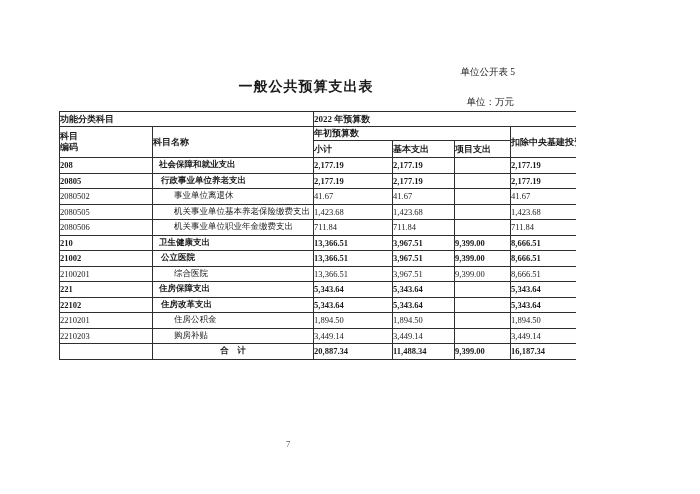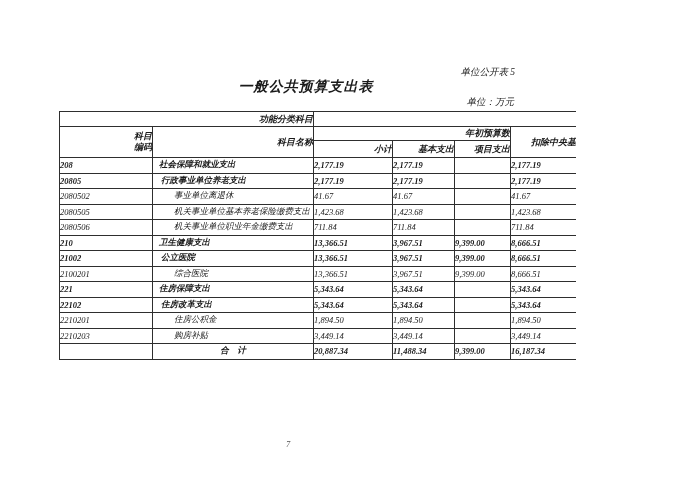--- a/index.html
+++ b/index.html
@@ -5,21 +5,20 @@
   * { box-sizing: border-box; }
   html, body { margin: 0; padding: 0; background: #ffffff; }
   .page {
     position: relative;
     width: 576px;
     height: 494px;
     background: #ffffff;
     font-family: "Liberation Serif", "DejaVu Serif", serif;
     color: #1a1a1a;
     overflow: hidden;
-    font-style: italic;
   }
   .table-label {
     position: absolute;
     top: 66px;
     right: 61px;
     font-size: 9.5px;
   }
   .doc-title {
     position: absolute;
     top: 78px;
@@ -48,21 +47,21 @@
   }
   table.budget th, table.budget td {
     border: 1px solid #2e2e2e;
     padding: 0;
     overflow: hidden;
     white-space: nowrap;
   }
   table.budget th {
     font-weight: bold;
     font-size: 9px;
-    text-align: right;
+    text-align: left;
     vertical-align: middle;
   }
   thead tr:nth-child(1) { height: 15px; }
   thead tr:nth-child(2) { height: 14px; }
   thead tr:nth-child(3) { height: 17px; }
   tbody tr { height: 15.5px; }
   tbody td { font-size: 8.5px; vertical-align: middle; }
   .pre { white-space: pre-line !important; line-height: 1.25; }
   td.code { text-align: left; padding-left: 5px; }
   td.name { text-align: left; }

